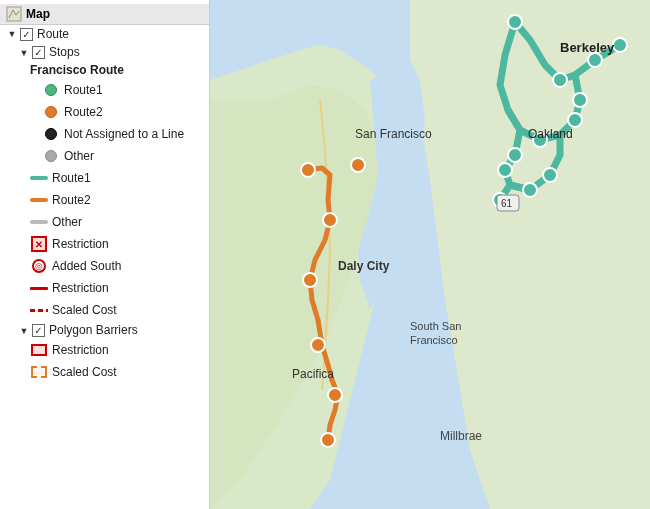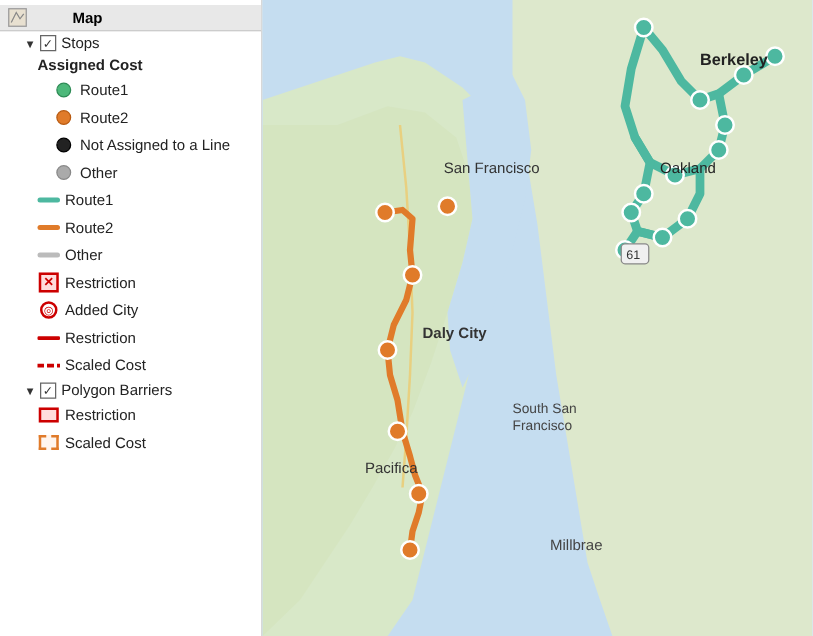--- a/index.html
+++ b/index.html
@@ -25,21 +25,20 @@
     }
 
     .sidebar-header {
       display: flex;
       align-items: center;
       padding: 3px 6px;
       font-weight: bold;
       font-size: 12px;
       background: #e8e8e8;
       border-bottom: 1px solid #ccc;
-      gap: 32px;
     }
     .sidebar-header .map-icon {
       width: 16px;
       height: 16px;
       margin-right: 4px;
     }
 
     .tree-item {
       display: flex;
       align-items: center;
@@ -222,29 +221,34 @@
 <div id="sidebar">
 
   <div class="sidebar-header tree-item indent-0">
     <svg class="map-icon" viewBox="0 0 16 16">
       <rect x="1" y="1" width="14" height="14" fill="#e8e0d0" stroke="#999" stroke-width="1"></rect>
       <path d="M3 12 L7 4 L10 9 L13 5" fill="none" stroke="#888" stroke-width="1"></path>
     </svg>
     <span>Map</span>
   </div>
 
+  <div class="tree-item indent-0">
+    <span class="arrow down"></span>
+    <span class="checkbox checked"></span>
+    <span class="label">Route</span>
+  </div>
 
   <div class="tree-item indent-1">
     <span class="arrow down"></span>
     <span class="checkbox checked"></span>
     <span class="label">Stops</span>
   </div>
 
   <div class="tree-item indent-2">
-    <span class="label-bold">Assigned Cost</span>
+    <span class="label-bold">Francisco Route</span>
   </div>
 
   <div class="tree-item indent-3">
     <span class="legend-symbol">
       <span class="dot-green"></span>
     </span>
     <span class="label">Route1</span>
   </div>
 
   <div class="tree-item indent-3">
@@ -295,21 +299,21 @@
     <span class="legend-symbol">
       <span class="restriction-point">✕</span>
     </span>
     <span class="label">Restriction</span>
   </div>
 
   <div class="tree-item indent-2">
     <span class="legend-symbol">
       <span class="added-cost-point">◎</span>
     </span>
-    <span class="label">Added City</span>
+    <span class="label">Added South</span>
   </div>
 
 
   <div class="tree-item indent-2">
     <span class="legend-symbol">
       <span class="restriction-line"></span>
     </span>
     <span class="label">Restriction</span>
   </div>
 

